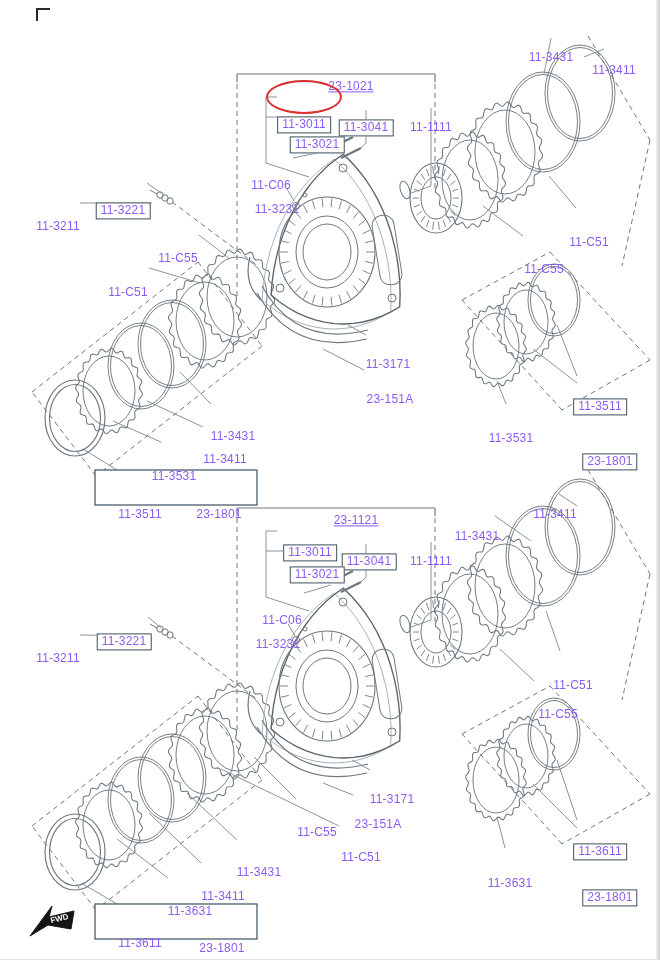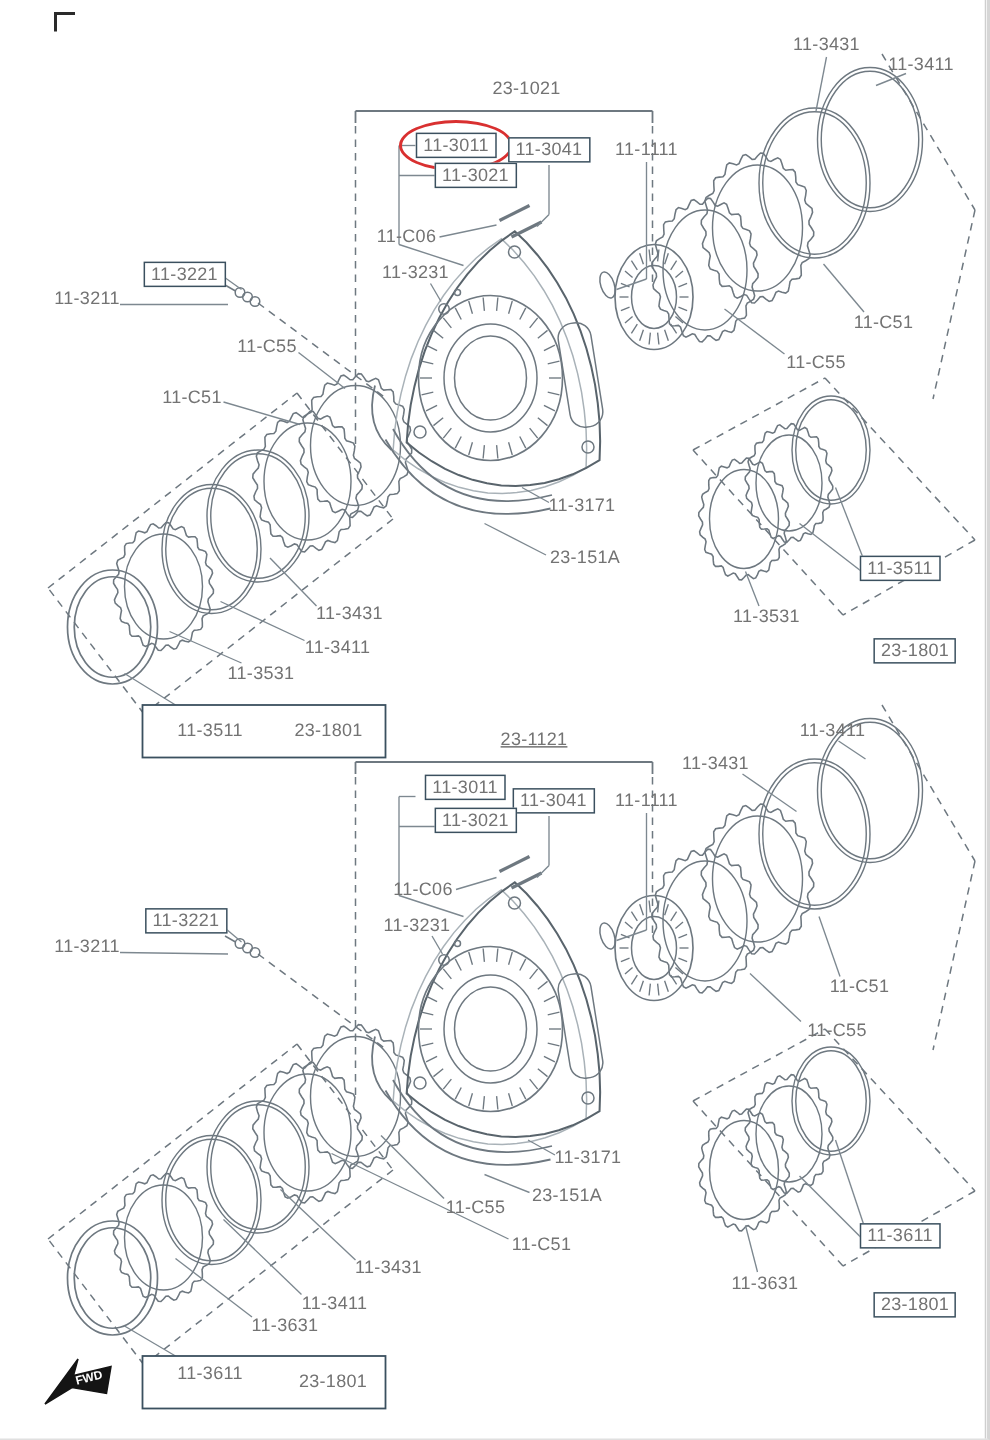--- a/index.html
+++ b/index.html
@@ -5,22 +5,23 @@
   html,body{margin:0;padding:0;background:#fff;}
   .page{
     position:relative;width:660px;height:960px;background:#fff;overflow:hidden;
     font-family:"Liberation Sans",sans-serif;
     border-right:2px solid #d6d6d6;border-bottom:1px solid #e0e0e0;box-sizing:border-box;
   }
   #art{position:absolute;left:0;top:0;}
   #labels{position:absolute;left:0;top:0;width:100%;height:100%;}
   .lbl{
     position:absolute;transform:translate(-50%,-50%);
-    font-size:12px;line-height:1.1;color:#737373;white-space:nowrap;
+    font-size:12px;line-height:1.1;color:#8b5cf6;white-space:nowrap;
     letter-spacing:.2px;
+    margin-top:28px;
   }
   .lbl.box{border:1px solid #3b505f;padding:1px 4px;background:#fff;}
   .red-oval{
     position:absolute;transform:translate(-50%,-50%);
     width:72px;height:30px;border:2.5px solid #d93030;border-radius:50%;
   }
 </style>
 </head>
 <body>
 
@@ -315,21 +316,21 @@
       <line x1="266" y1="531" x2="266" y2="597" stroke="#7d8890" stroke-width="0.9"></line>
       <line x1="266" y1="597" x2="309" y2="611" stroke="#7d8890" stroke-width="0.9"></line>
       <line x1="290" y1="551" x2="266" y2="551" stroke="#7d8890" stroke-width="0.9"></line>
       <rect x="95" y="904" width="162" height="35" fill="#fff" stroke="#3b505f" stroke-width="1.2"></rect>
       <path d="M50,9 L37,9 L37,21" fill="none" stroke="#2a2a2a" stroke-width="2"></path>
       <line x1="657" y1="0" x2="657" y2="960" stroke="#cfcfcf" stroke-width="1"></line>
       <path d="M30,936 L52,906 L49,917 L74,911 L71,929 L48,925 Z" fill="#141414" stroke="#141414"></path>
       <text x="60" y="921" fill="#ffffff" font-size="8" font-weight="bold" text-anchor="middle" transform="rotate(-14 60 921)" font-family="&quot;Liberation Sans&quot;,sans-serif">FWD</text>
     </svg>
   <div id="labels">
-      <div class="lbl" style="left: 351px; top: 59px;">23-1021</div>
+      <div class="lbl" style="left: 351px; top: 59px; text-decoration: underline;">23-1021</div>
       <div class="lbl" style="left: 551px; top: 30px;">11-3431</div>
       <div class="lbl" style="left: 614px; top: 43px;">11-3411</div>
       <div class="red-oval" style="left: 304px; top: 97px;"></div>
       <div class="lbl box" style="left: 304px; top: 97px;">11-3011</div>
       <div class="lbl box" style="left: 366px; top: 100px;">11-3041</div>
       <div class="lbl" style="left: 431px; top: 100px;">11-1111</div>
       <div class="lbl box" style="left: 317px; top: 117px;">11-3021</div>
       <div class="lbl" style="left: 271px; top: 158px;">11-C06</div>
       <div class="lbl" style="left: 277px; top: 182px;">11-3231</div>
       <div class="lbl box" style="left: 123px; top: 183px;">11-3221</div>

